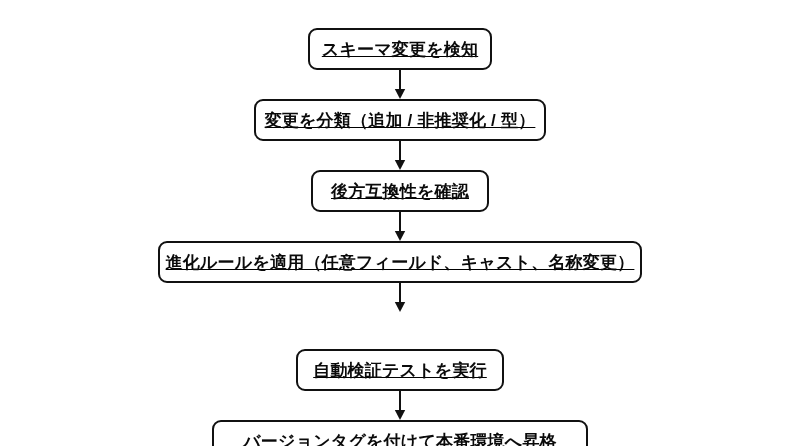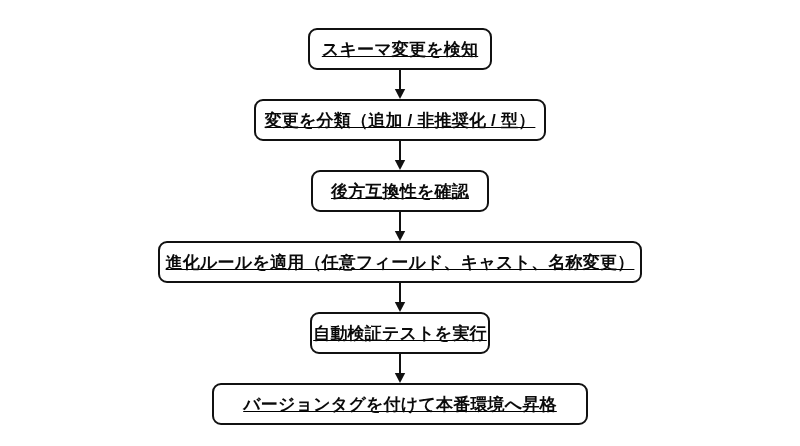--- a/index.html
+++ b/index.html
@@ -49,21 +49,21 @@
     line-height: 1;
     white-space: nowrap;
     letter-spacing: 0.2px;
   }
 
   
   .w-detect   { width: 184px; }
   .w-classify { width: 292px; }
   .w-compat   { width: 178px; }
   .w-rules    { width: 484px; }
-  .w-tests    { width: 180px; }
+  .w-tests    { width: 208px; margin-top: 37px; }
   .w-promote  { width: 376px; }
 
   .connector {
     flex: 0 0 auto;
     width: 14px;
     height: 29px;
     display: block;
   }
   .connector svg {
     display: block;

